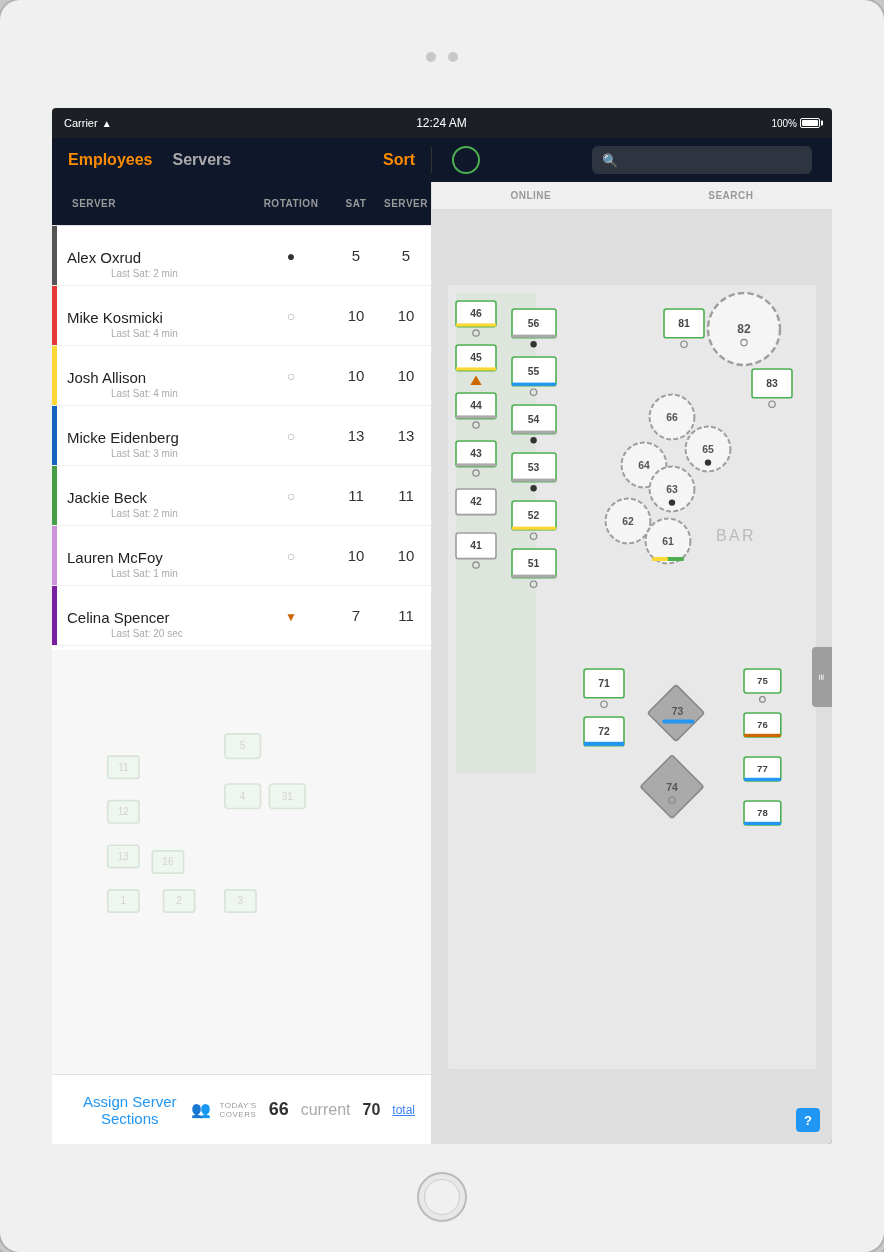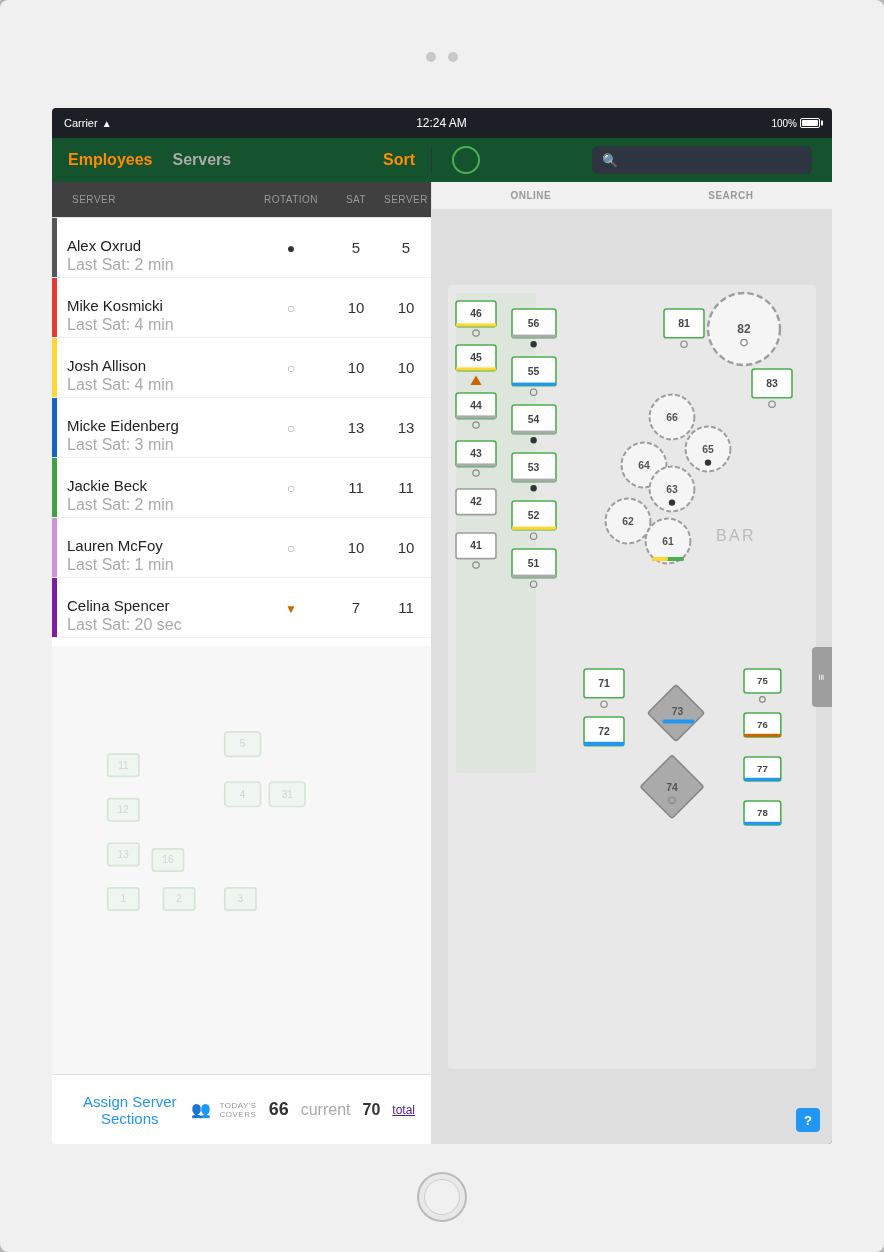--- a/index.html
+++ b/index.html
@@ -8,21 +8,21 @@
       display: flex;
       justify-content: center;
       align-items: center;
       min-height: 100vh;
       font-family: -apple-system, BlinkMacSystemFont, 'Helvetica Neue', Arial, sans-serif;
     }
     .device {
       width: 884px;
       height: 1252px;
       background: #f0f0f0;
-      border-radius: 8px;
+      border-radius: 20px;
       position: relative;
       overflow: hidden;
       box-shadow: 0 0 0 2px #b0b0b0, 0 0 0 6px #c8c8c8, 0 20px 60px rgba(0,0,0,0.4);
     }
     .device-screen {
       position: absolute;
       top: 108px;
       left: 52px;
       right: 52px;
       bottom: 108px;
@@ -67,21 +67,21 @@
       height: 6px;
       width: 16px;
       border-radius: 1px;
       margin: 1px;
     }
 
     .nav-bar {
       position: absolute;
       top: 30px; left: 0; right: 0;
       height: 44px;
-      background: #14532d;
+      background: #0f172a;
       display: flex;
       align-items: center;
     }
     .nav-left {
       width: 380px;
       display: flex;
       align-items: center;
       padding: 0 16px;
       gap: 20px;
       border-right: 1px solid #333;
@@ -134,28 +134,28 @@
 
     
     .left-panel {
       width: 380px;
       background: #fff;
       display: flex;
       flex-direction: column;
       border-right: 1px solid #e0e0e0;
     }
     .column-headers {
-      height: 36px;
-      background: #404040;
+      height: 44px;
+      background: #0f172a;
       display: flex;
       align-items: center;
       border-bottom: 1px solid #e0e0e0;
       font-size: 10px;
       color: #999;
-      font-weight: 400;
+      font-weight: 700;
       letter-spacing: 0.5px;
       flex-shrink: 0;
     }
     .col-server { flex: 1; padding-left: 20px; }
     .col-rotation { width: 80px; text-align: center; }
     .col-sat { width: 50px; text-align: center; }
     .col-shift { width: 50px; text-align: center; }
 
     .employee-list {
       flex: 1;
@@ -178,23 +178,24 @@
       flex: 1;
       padding-left: 10px;
     }
     .employee-name {
       font-size: 15px;
       font-weight: 400;
       color: #222;
       margin-top: 16px;
     }
     .employee-last-sat {
-      font-size: 16px;
+      font-size: 10px;
       color: #aaa;
       margin-top: 2px;
+      margin-left: 44px;
     }
     .col-rotation-val {
       width: 80px;
       text-align: center;
       font-size: 16px;
       color: #555;
     }
     .col-sat-val {
       width: 50px;
       text-align: center;
@@ -512,21 +513,21 @@
             <span class="assign-btn">Assign Server Sections</span>
           </div>
           <div class="covers-section">
             <span class="covers-icon">👥</span>
             <div>
               <div style="font-size:8px;color:#999;letter-spacing:0.5px;">TODAY'S<br>COVERS</div>
             </div>
             <span class="current-count">66</span>
             <span style="font-size:16px;color:#aaa;">current</span>
             <span class="total-count">70</span>
-            <span style="font-size:12px;color:#4c1d95;text-decoration:underline;">total</span>
+            <span style="font-size:12px;color:#3b82f6;text-decoration:underline;">total</span>
           </div>
         </div>
       </div>
 
       <div class="right-panel">
 
         <div class="column-headers-right">
           <span>ONLINE</span>
           <span>SEARCH</span>
         </div>

